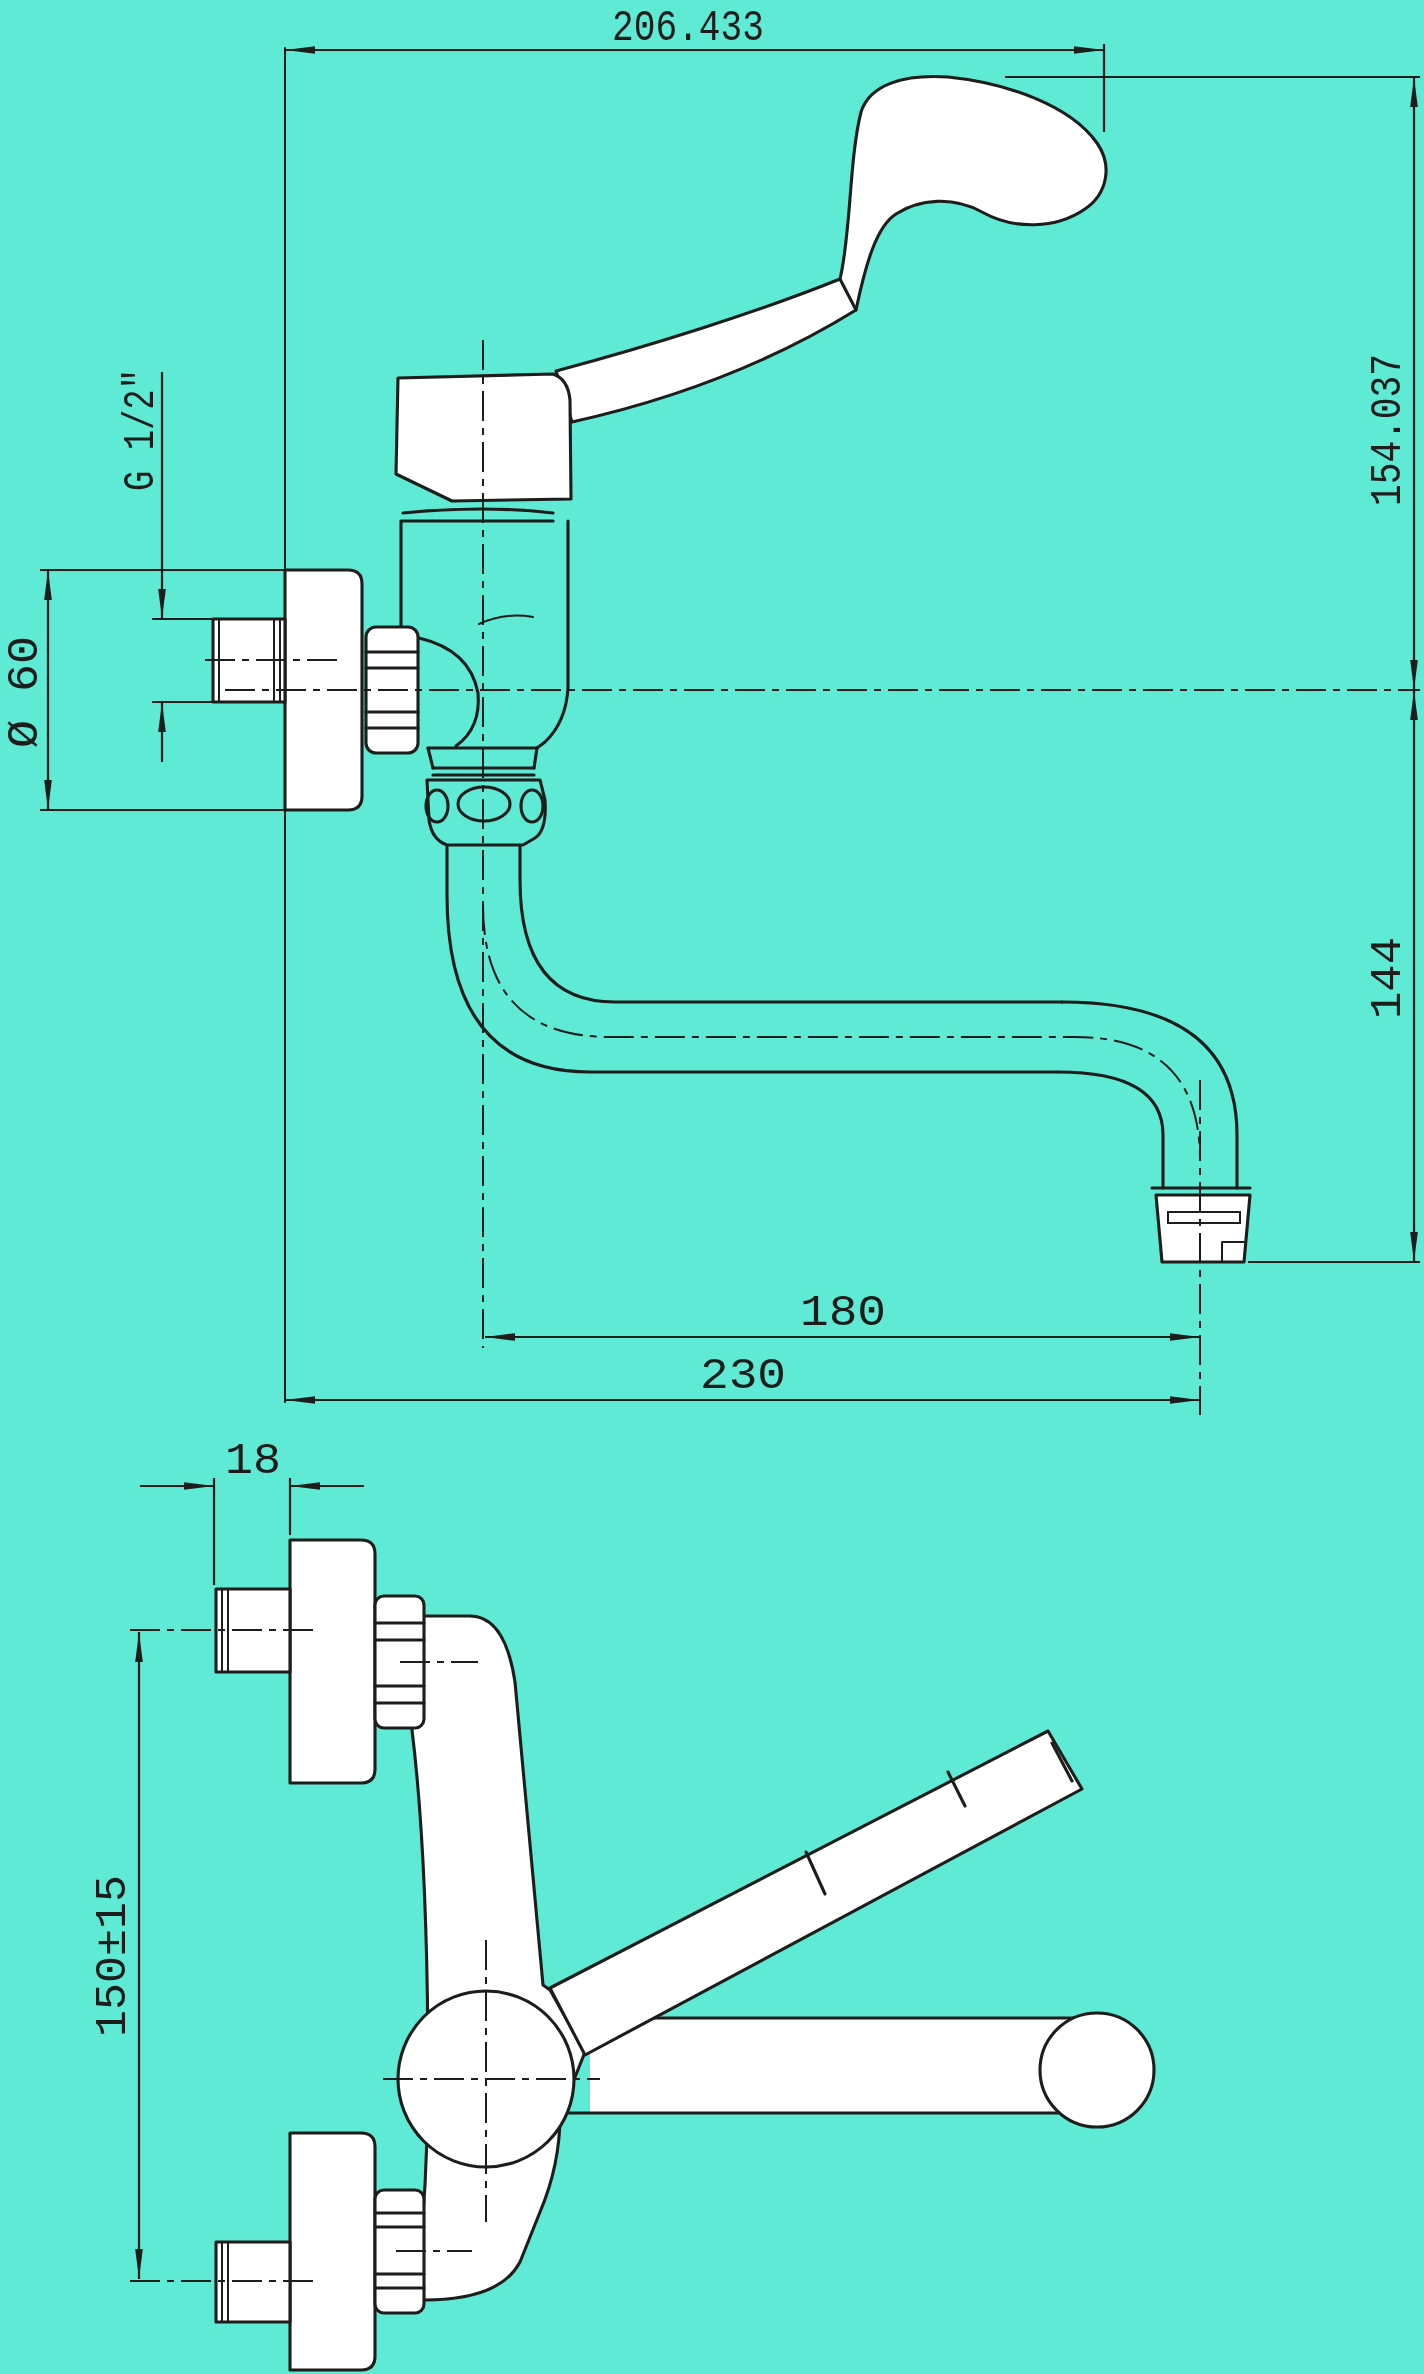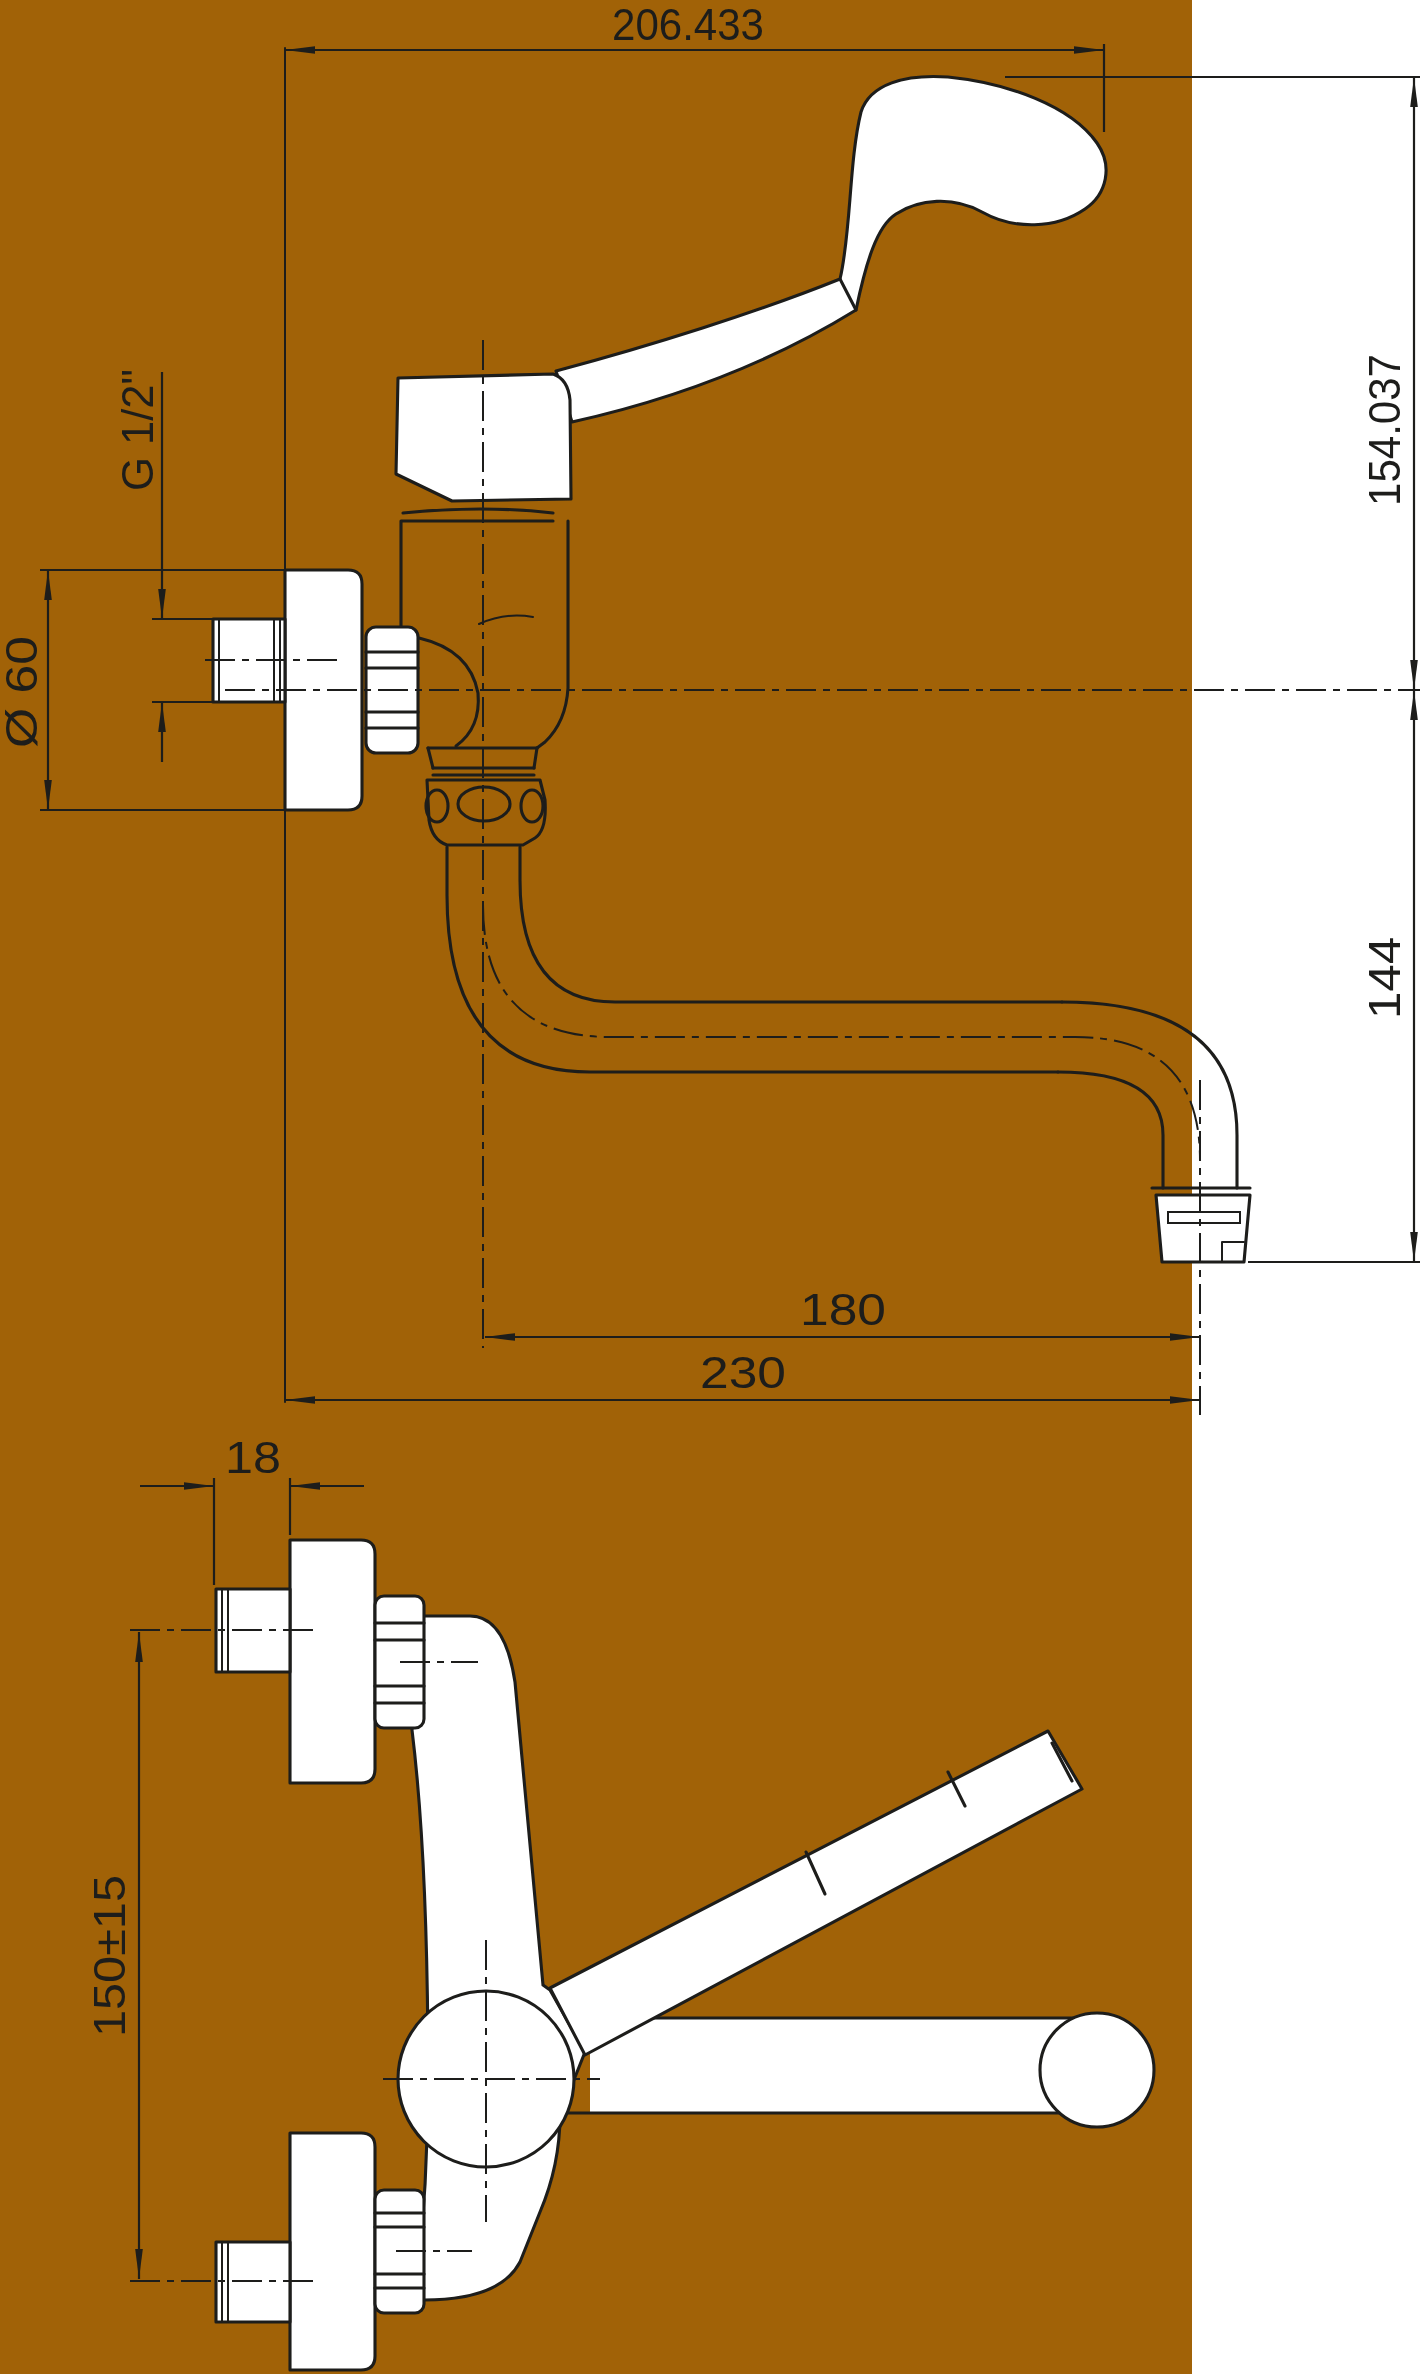--- a/index.html
+++ b/index.html
@@ -1,16 +1,16 @@
 <!DOCTYPE html>
 <html><head>
 <meta charset="utf-8">
 <style>
   html,body{margin:0;padding:0;background:#ffffff;}
-  .stage{width:1192px;height:2374px;background:#a16207;position:relative;font-family:Liberation Sans, sans-serif;}
+  .stage{width:1424px;height:2374px;background:#5eead4;position:relative;font-family:Liberation Mono, monospace;}
   svg{display:block;}
   .obj{fill:none;stroke:#1d1d1b;stroke-width:3.1;stroke-linecap:round;stroke-linejoin:round;}
   .objf{fill:#ffffff;stroke:#1d1d1b;stroke-width:3.1;stroke-linejoin:round;}
   .thin{fill:none;stroke:#1d1d1b;stroke-width:2;stroke-linecap:round;}
   .dim{fill:none;stroke:#1d1d1b;stroke-width:2.2;stroke-linecap:butt;}
   .cl{fill:none;stroke:#1d1d1b;stroke-width:2;stroke-dasharray:30 7 7 7;stroke-linecap:butt;}
   .dimtext{font-size:44px;fill:#1d1d1b;letter-spacing:0;}
 </style>
 </head>
 <body>

